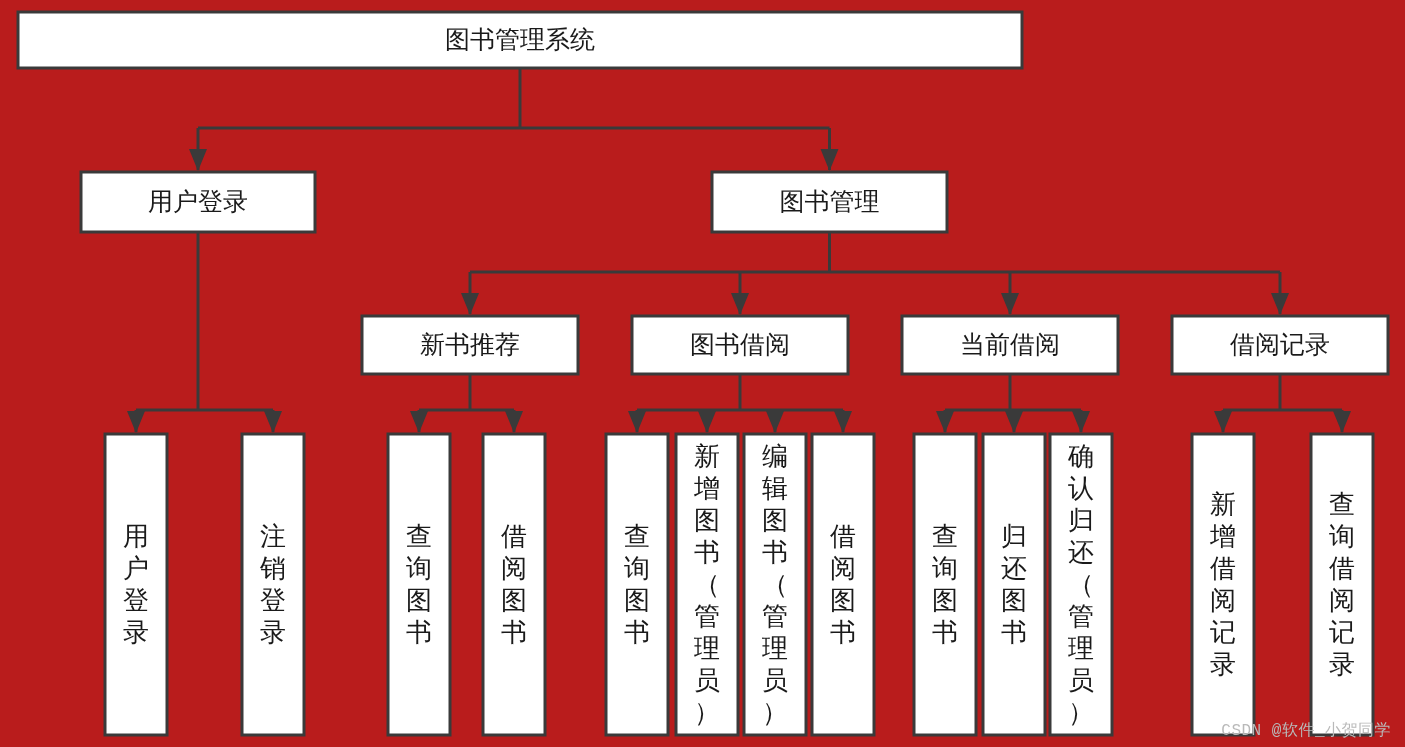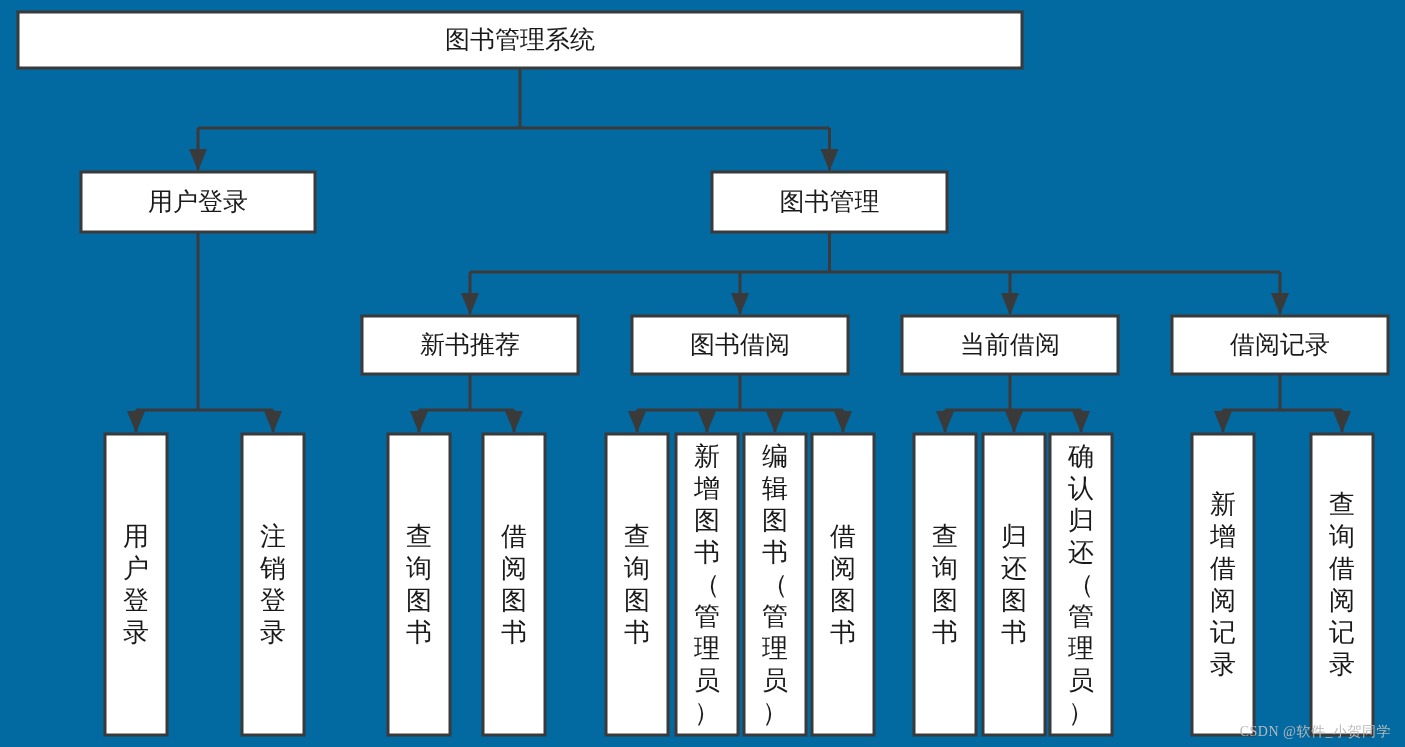--- a/index.html
+++ b/index.html
@@ -7,21 +7,21 @@
     padding: 0;
     background: #ffffff;
   }
   body {
     font-family: "Liberation Sans", "DejaVu Sans", sans-serif;
   }
   #diagram-root {
     position: relative;
     width: 1405px;
     height: 747px;
-    background: #0369a1;
+    background: #b91c1c;
     overflow: hidden;
   }
   svg.tree-canvas {
     position: absolute;
     left: 0;
     top: 0;
     width: 1405px;
     height: 747px;
     display: block;
   }
@@ -50,22 +50,22 @@
   .node-label-v {
     font-family: "Liberation Sans", "DejaVu Sans", sans-serif;
     font-size: 26px;
     fill: #1a1a1a;
     text-anchor: middle;
   }
   .watermark {
     position: absolute;
     right: 14px;
     bottom: 6px;
-    font-family: Liberation Serif, serif;
-    font-size: 14px;
+    font-family: Liberation Mono, monospace;
+    font-size: 16px;
     color: #b9b9b9;
     letter-spacing: 0.5px;
     white-space: nowrap;
     pointer-events: none;
   }
 </style>
 </head>
 <body>
 
 <div id="diagram-root">

